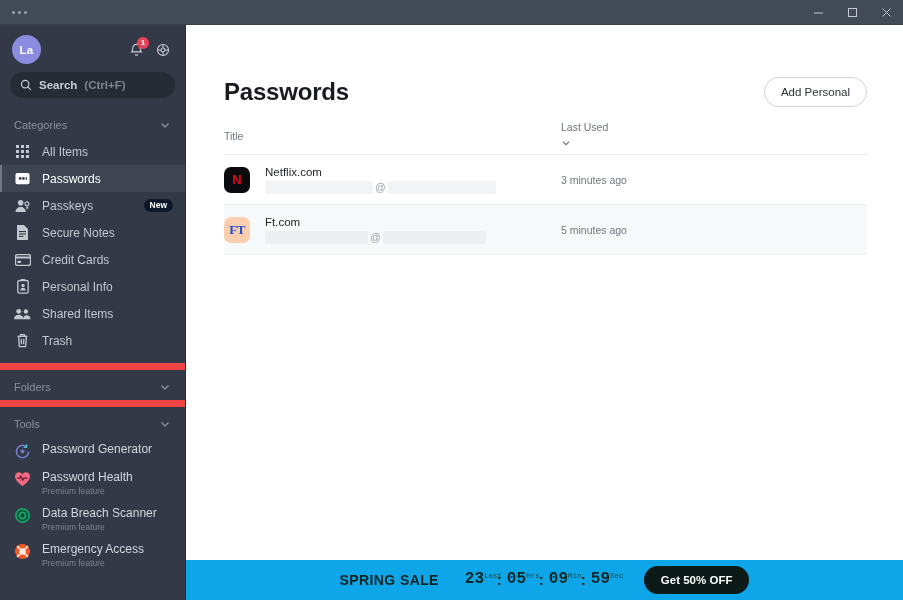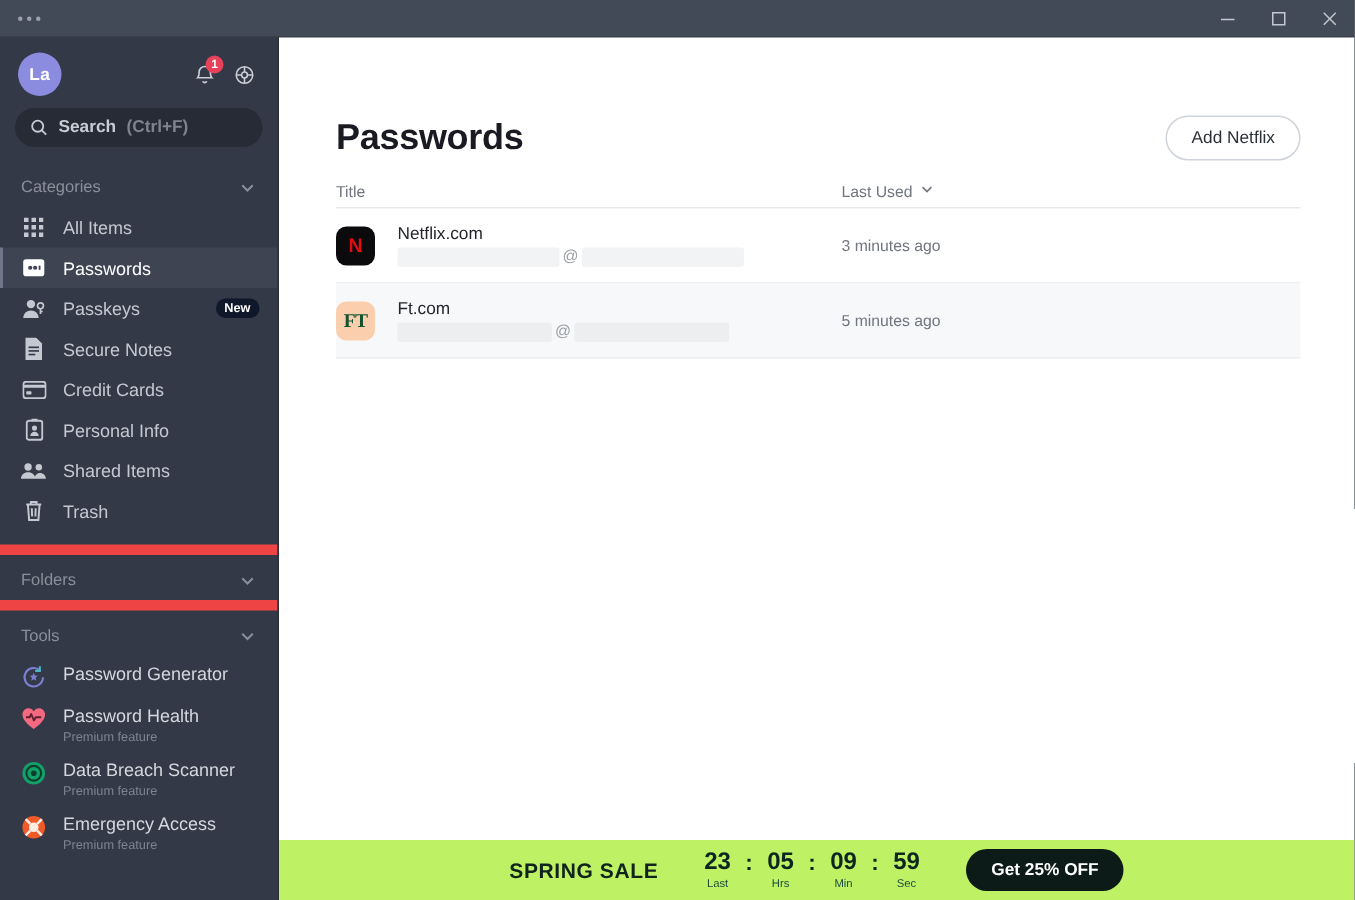--- a/index.html
+++ b/index.html
@@ -109,51 +109,51 @@
     padding:8px 16px; font-size:11.5px; color:#2b2f38; background:#fff;
   }
 
   .table-head {
     display:flex; align-items:center;
     margin-top:14px; padding-bottom:4px;
     border-bottom:1px solid #e7e9ed;
     font-size:10.5px; color:#70757f;
   }
   .col-title { flex:1; }
-  .col-sort { width:306px; display:flex; align-items:flex-end; gap:5px; }
+  .col-sort { width:306px; display:flex; align-items:flex-start; gap:5px;flex-direction:column; }
 
   .row {
     display:flex; align-items:center;
     height:50px; border-bottom:1px solid #eceef1;
   }
   .row.hover { background:#f7f8f9; }
   .fav {
     width:26px; height:26px; border-radius:7px; flex:0 0 26px;
     display:flex; align-items:center; justify-content:center;
     margin-right:15px; font-size:13px; font-weight:bold;
   }
   .fav.netflix { background:#0b0b0d; color:#e50914; font-family:"Liberation Sans", sans-serif; }
-  .fav.ft { background:#fbcfae; color:#14532d; font-family:"Liberation Serif", serif; font-size:13px; letter-spacing:-.5px; }
+  .fav.ft { background:#fbcfae; color:#1d4ed8; font-family:"Liberation Serif", serif; font-size:13px; letter-spacing:-.5px; }
   .row-main { flex:1; min-width:0; }
   .row-title { font-size:11.5px; color:#24262c; }
   .row-sub { display:flex; align-items:center; margin-top:3px; height:13px; }
   .redact { height:13px; background:#f2f3f5; border-radius:2px; }
   .redact.a { width:108px; }
   .redact.b { width:103px; background:#eceef0; }
   .at { font-size:10.5px; color:#9aa0a8; padding:0 2px; }
   .row-time { width:306px; font-size:10.5px; color:#70757f; }
 
   
   .banner {
-    height:40px; flex:0 0 40px; background:#bef264;
+    height:40px; flex:0 0 40px; background:#0ea5e9;
     display:flex; align-items:center; justify-content:center; gap:26px;
   }
   .sale-label { font-size:14px; font-weight:bold; color:#10231d; letter-spacing:.4px; }
   .countdown { display:flex; align-items:flex-start; gap:5px; }
-  .cd-unit { display:flex; flex-direction:column; align-items:center; width:27px; }
+  .cd-unit { display:flex; flex-direction:row; width:27px;font-family:Liberation Mono, monospace; }
   .cd-num { font-size:16px; font-weight:bold; color:#0d2720; line-height:1.05; }
   .cd-lbl { font-size:7.5px; color:#1d4a3f; margin-top:1px; }
   .cd-sep { font-size:15px; font-weight:bold; color:#0d2720; line-height:1.15; }
   .cta {
     background:#0c1b17; color:#fff; font-size:11.5px; font-weight:bold;
     padding:8px 17px; border-radius:15px;
   }
 </style>
 </head>
 <body>
@@ -413,21 +413,21 @@
         </div>
 
       </div>
     </div>
 
     <div class="main">
       <div class="main-inner">
 
         <div class="main-head">
           <div class="page-title">Passwords</div>
-          <div class="add-btn">Add Netflix</div>
+          <div class="add-btn">Add Personal</div>
         </div>
 
         <div class="table-head">
           <div class="col-title">Title</div>
           <div class="col-sort">
             <span>Last Used</span>
             <span>
               <svg width="10" height="10" viewBox="0 0 12 12" fill="none" stroke="#70757f" stroke-width="1.3">
                   <path d="M2.5 4.5 6 8l3.5-3.5"></path>
                 </svg>
@@ -479,18 +479,18 @@
           <div class="cd-unit">
             <div class="cd-num">09</div>
             <div class="cd-lbl">Min</div>
           </div>
           <div class="cd-sep">:</div>
           <div class="cd-unit">
             <div class="cd-num">59</div>
             <div class="cd-lbl">Sec</div>
           </div>
         </div>
-        <div class="cta">Get 25% OFF</div>
+        <div class="cta">Get 50% OFF</div>
       </div>
 
     </div>
   </div>
 </div>
 
 </body></html>

